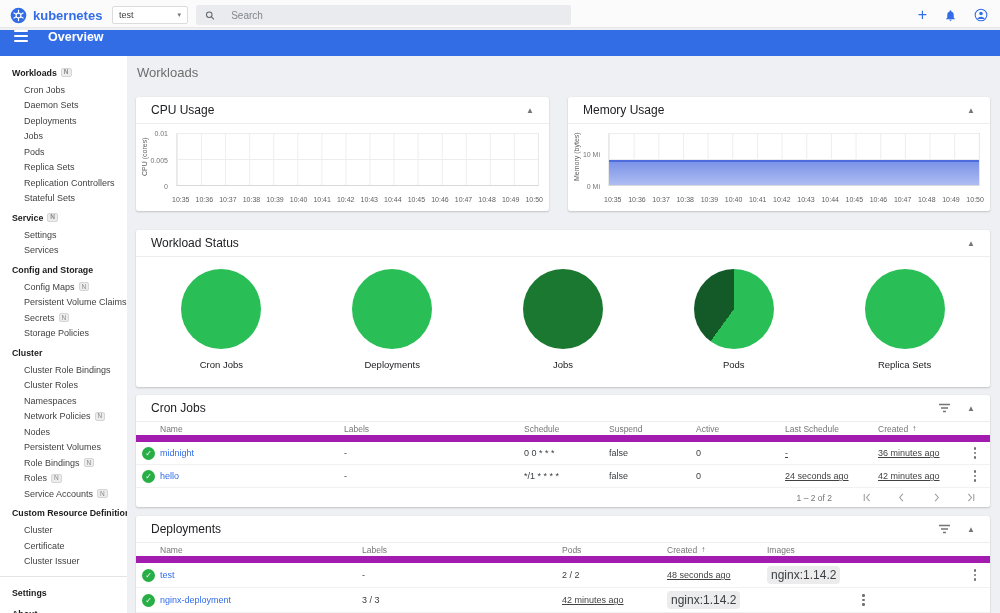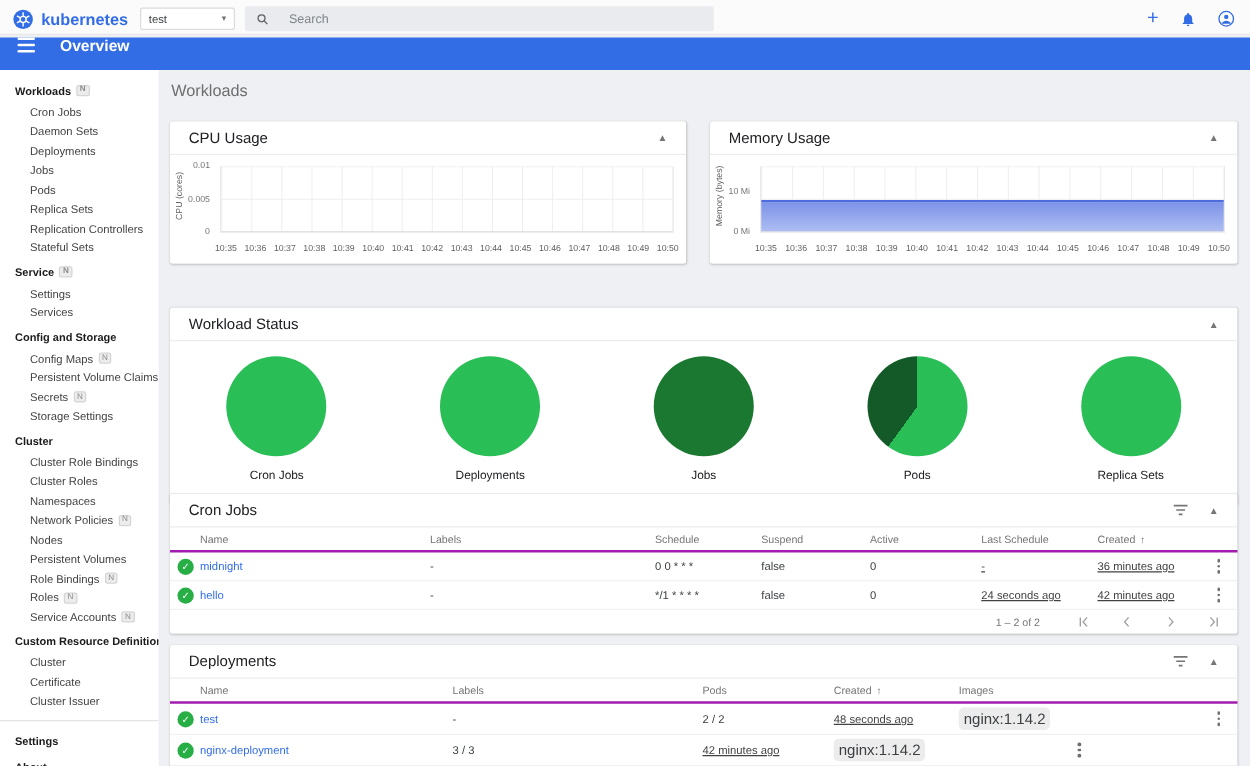--- a/index.html
+++ b/index.html
@@ -41,21 +41,21 @@
             padding:0 2px; height:9px; display:inline-flex; align-items:center; line-height:1; }
 
   
   .content { position:absolute; left:127px; top:56px; right:0; bottom:0; background:#eef0f3; overflow:hidden; }
   .page-title { position:absolute; left:10px; top:9px; font-size:13px; color:#6e6e6e; }
 
   .card { position:absolute; background:#fff; border-radius:2px;
           box-shadow:0 1px 2px rgba(0,0,0,0.18), 0 0 1px rgba(0,0,0,0.10); }
   #cpu-card    { left:9px;   top:41px;  width:413px; height:114px; }
   #mem-card    { left:441px; top:41px;  width:422px; height:114px; }
-  #status-card { left:9px;   top:190px; width:854px; height:157px; }
+  #status-card { left:9px;   top:174px; width:854px; height:157px; }
   #cron-card   { left:9px;   top:339px; width:854px; height:112px; }
   #dep-card    { left:9px;   top:460px; width:854px; height:112px; }
 
   .card-head { height:27px; display:flex; align-items:center; padding:0 15px; border-bottom:1px solid #ededed; }
   .card-title { font-size:12px; color:#202124; flex:1; }
   .collapse-btn { color:#757575; font-size:8px; margin-left:16px; cursor:pointer; }
   .filter-btn { cursor:pointer; display:flex; align-items:center; }
 
   
   .chart-wrap { position:relative; height:86px; }
@@ -77,21 +77,21 @@
   
   .pies { display:flex; justify-content:space-around; padding-top:12px; }
   .pie-cell { width:20%; display:flex; flex-direction:column; align-items:center; }
   .pie { width:80px; height:80px; border-radius:50%; }
   .pie-label { margin-top:10px; font-size:9.5px; color:#202124; }
 
   
   .trow { display:grid; align-items:center; font-size:9px; color:#3c4043; padding-left:6px; }
   .cron-grid { grid-template-columns:18px 184px 180px 85px 87px 89px 93px 1fr 30px; }
   .dep-grid  { grid-template-columns:18px 202px 200px 105px 100px 1fr 30px; }
-  .thead { height:20px; color:#757575; font-size:8.5px; border-bottom:2px solid #a21caf; }
+  .thead { height:20px; color:#757575; font-size:8.5px; border-bottom:7px solid #a21caf; }
   .tdata { height:23px; border-bottom:1px solid #f1f1f1; }
   #dep-card .tdata { height:25px; }
   .okicon { width:13px; height:13px; border-radius:50%; background:#27ae45; color:#fff; font-size:8px;
             display:flex; align-items:center; justify-content:center; }
   .link { color:#326de6; cursor:pointer; }
   .underline { text-decoration:underline; color:#424242; }
   .chip { display:inline-block; background:#ececec; border-radius:4px; padding:2px 4px; font-size:12px; color:#3c4043; }
   .kebab { display:flex; flex-direction:column; gap:2px; align-items:center; justify-content:center; cursor:pointer; height:100%; }
   .kebab i { width:2.5px; height:2.5px; border-radius:50%; background:#6f6f6f; }
   .sort { color:#616161; font-size:8px; margin-left:4px; }
@@ -214,21 +214,21 @@
     </div>
     <div class="nav-row item">
       <span class="lbl">Persistent Volume Claims</span>
 
     </div>
     <div class="nav-row item">
       <span class="lbl">Secrets</span>
       <span class="nbadge">N</span>
     </div>
     <div class="nav-row item">
-      <span class="lbl">Storage Settings</span>
+      <span class="lbl">Storage Policies</span>
 
     </div>
     <div class="nav-row section">
       <span class="lbl">Cluster</span>
 
     </div>
     <div class="nav-row item">
       <span class="lbl">Cluster Role Bindings</span>
 
     </div>

